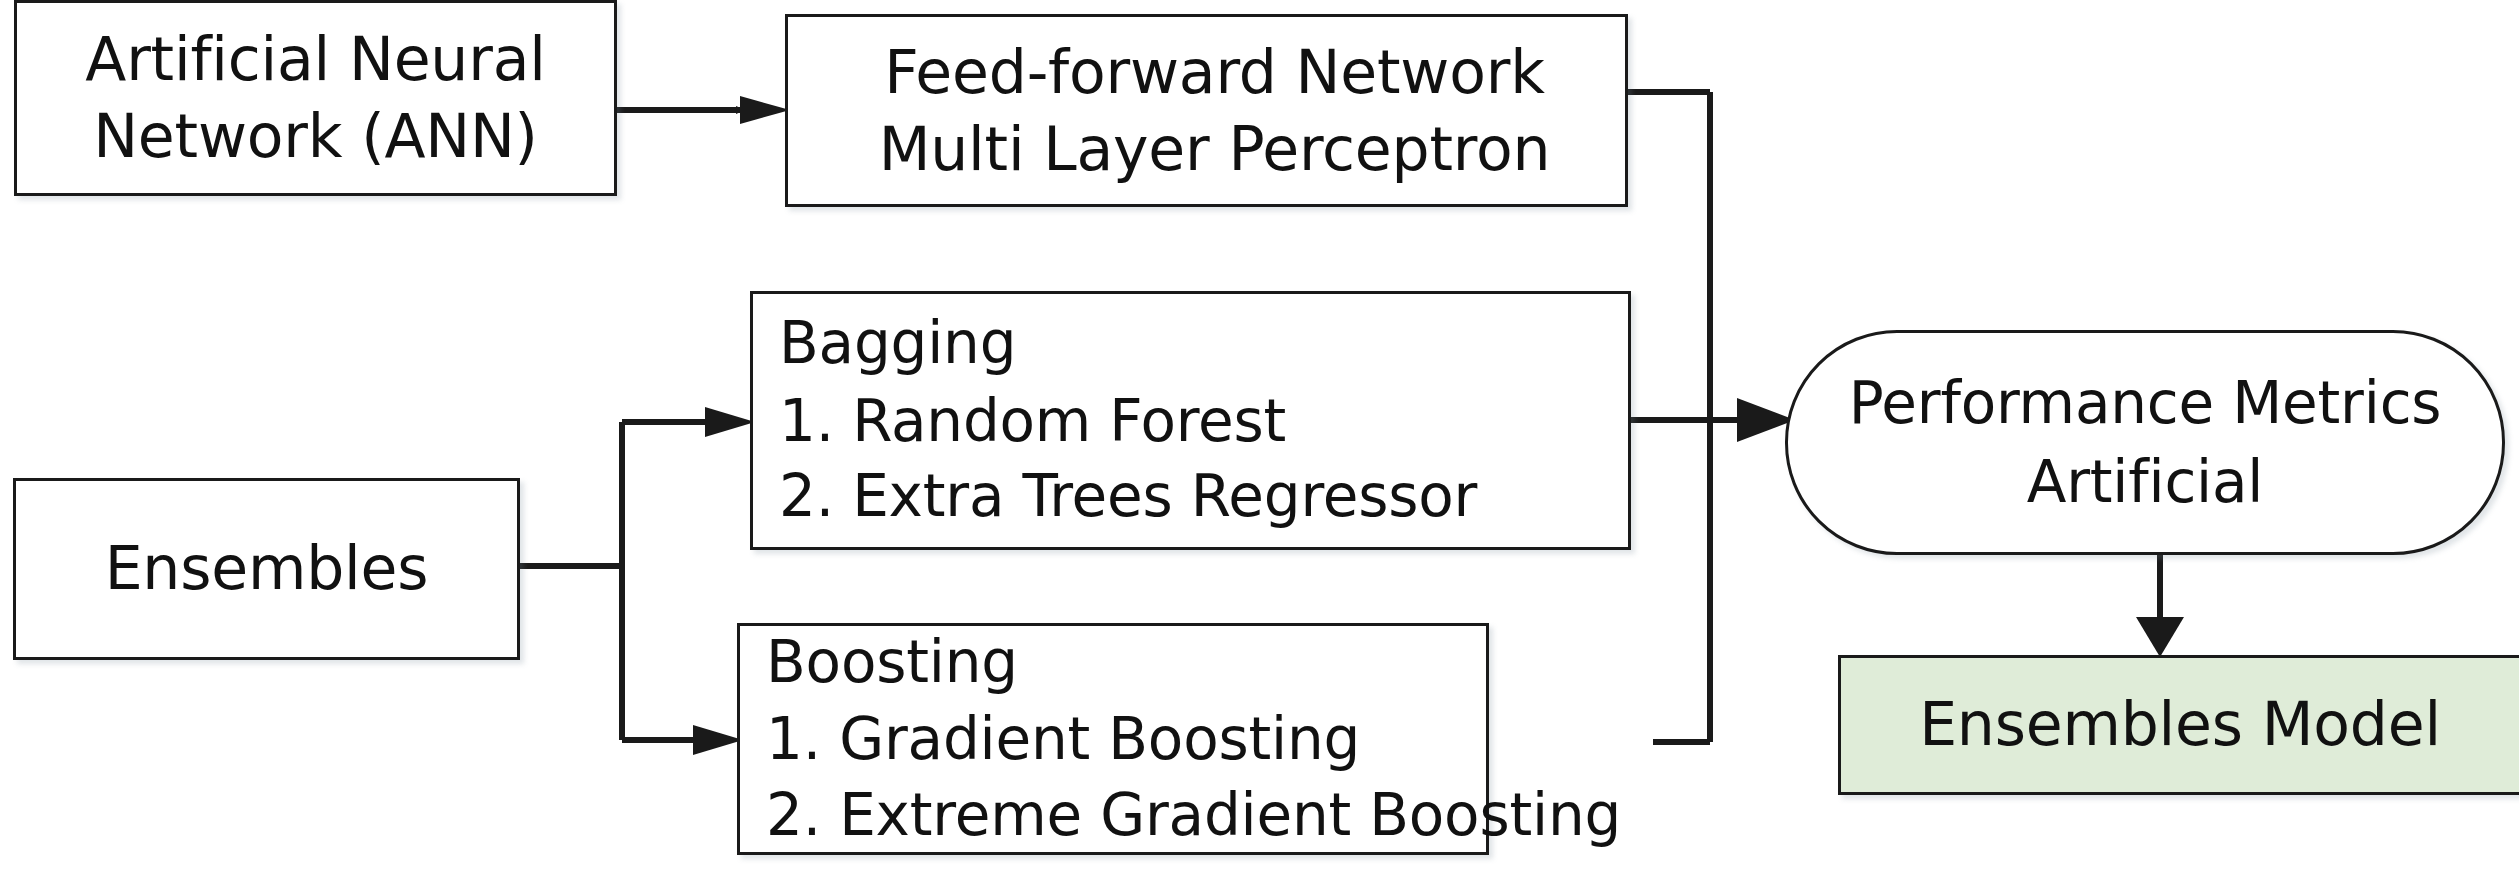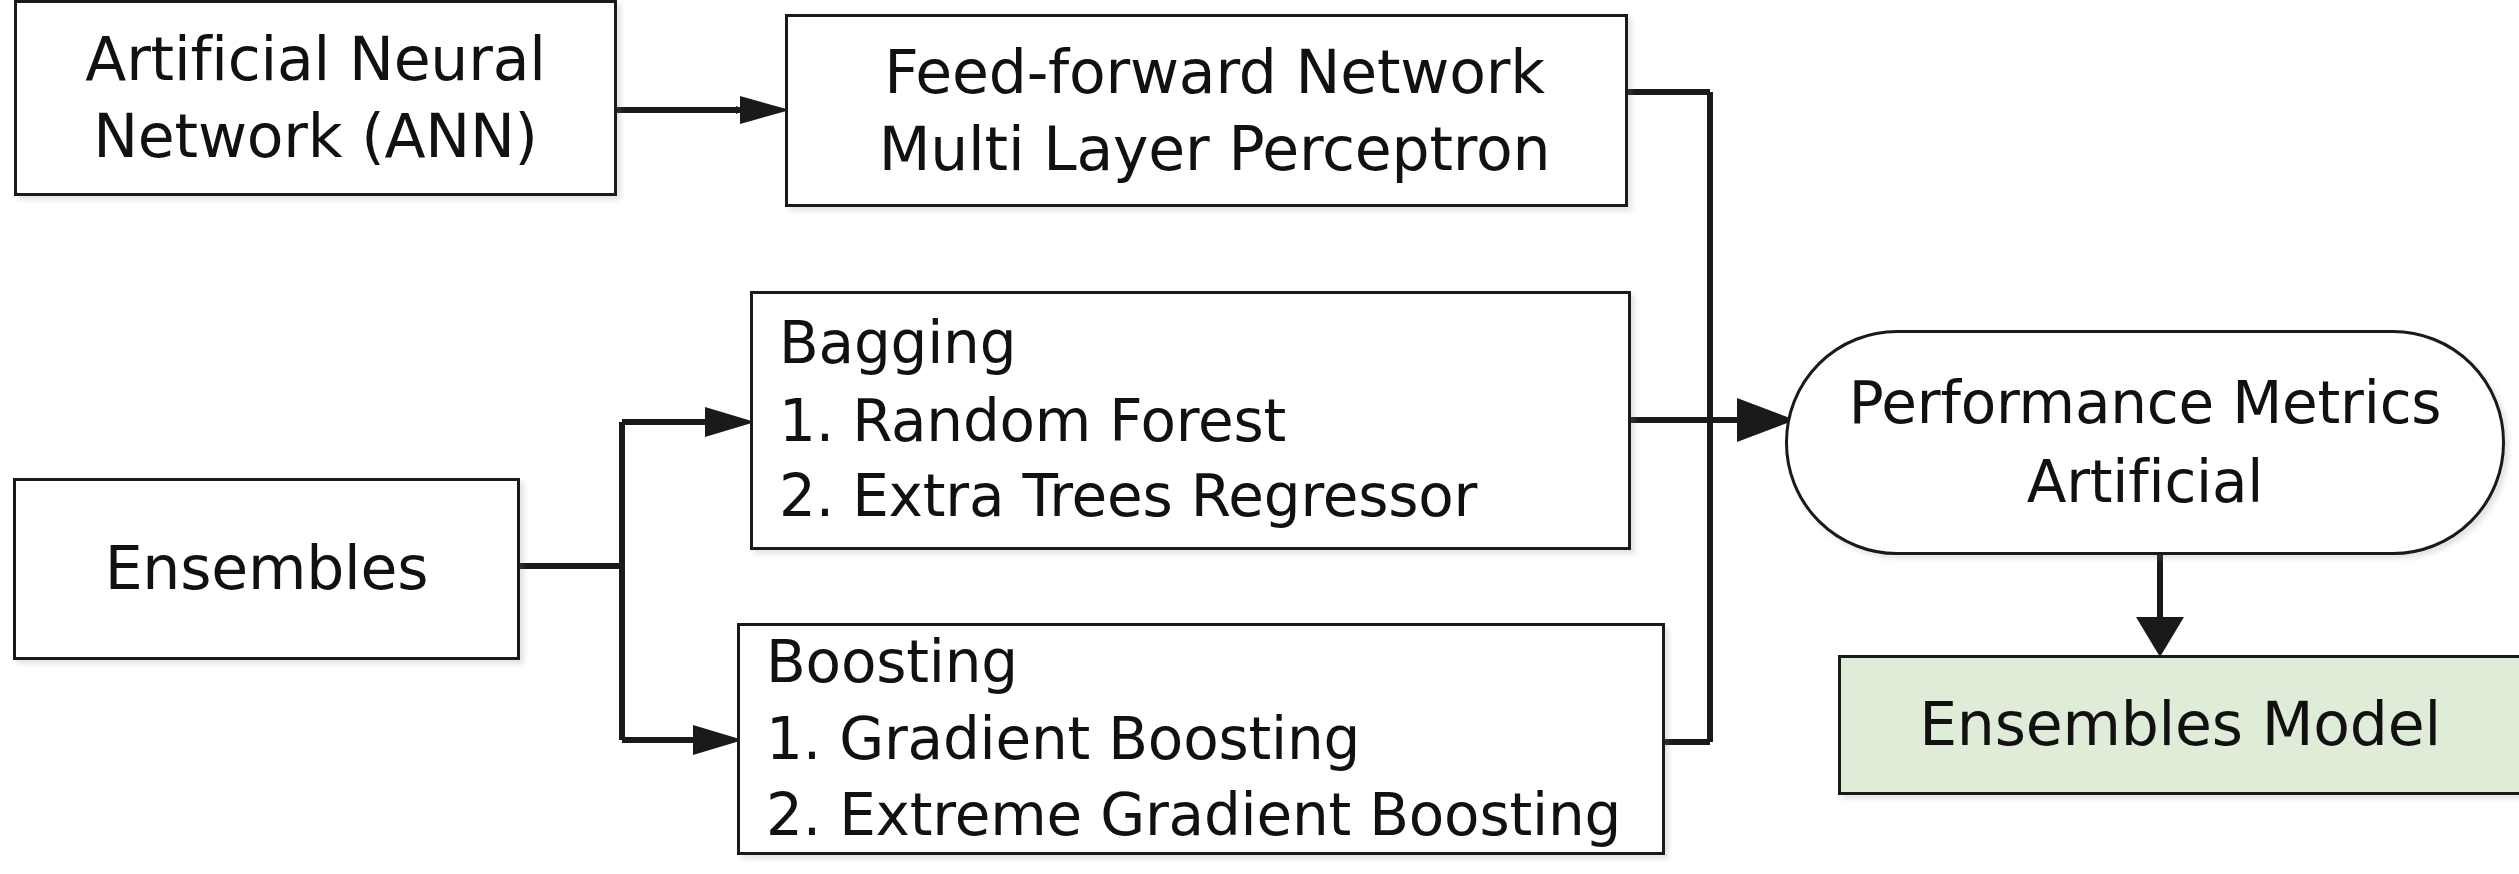--- a/index.html
+++ b/index.html
@@ -32,21 +32,21 @@
   .node .ln{display:block;white-space:nowrap;}
   .node.left .ln{padding-left:26px;}
 
   
   .node.shadowed{box-shadow:4px 4px 5px rgba(120,135,150,0.22);}
 
   #n-ann        {left:14px;  top:0;  width:603px; height:196px; font-size:60px;}
   #n-ffn        {left:785px; top:14px;  width:843px; height:193px; font-size:60px;padding-left:16px;}
   #n-ensembles  {left:13px;  top:478px; width:507px; height:182px; font-size:60px;}
   #n-bagging    {left:750px; top:291px; width:881px; height:259px; font-size:58px;}
-  #n-boosting   {left:737px; top:623px; width:928px; height:232px; font-size:58px;}
+  #n-boosting   {left:737px; top:623px; width:752px; height:232px; font-size:58px;}
 
   #n-perf{
     left:1785px; top:330px; width:720px; height:225px;
     font-size:58px;
     border-radius:112px;
   }
   #n-perf .ln{line-height:1.35;}
 
   #n-bench{
     left:1838px; top:655px; width:684px; height:140px;

